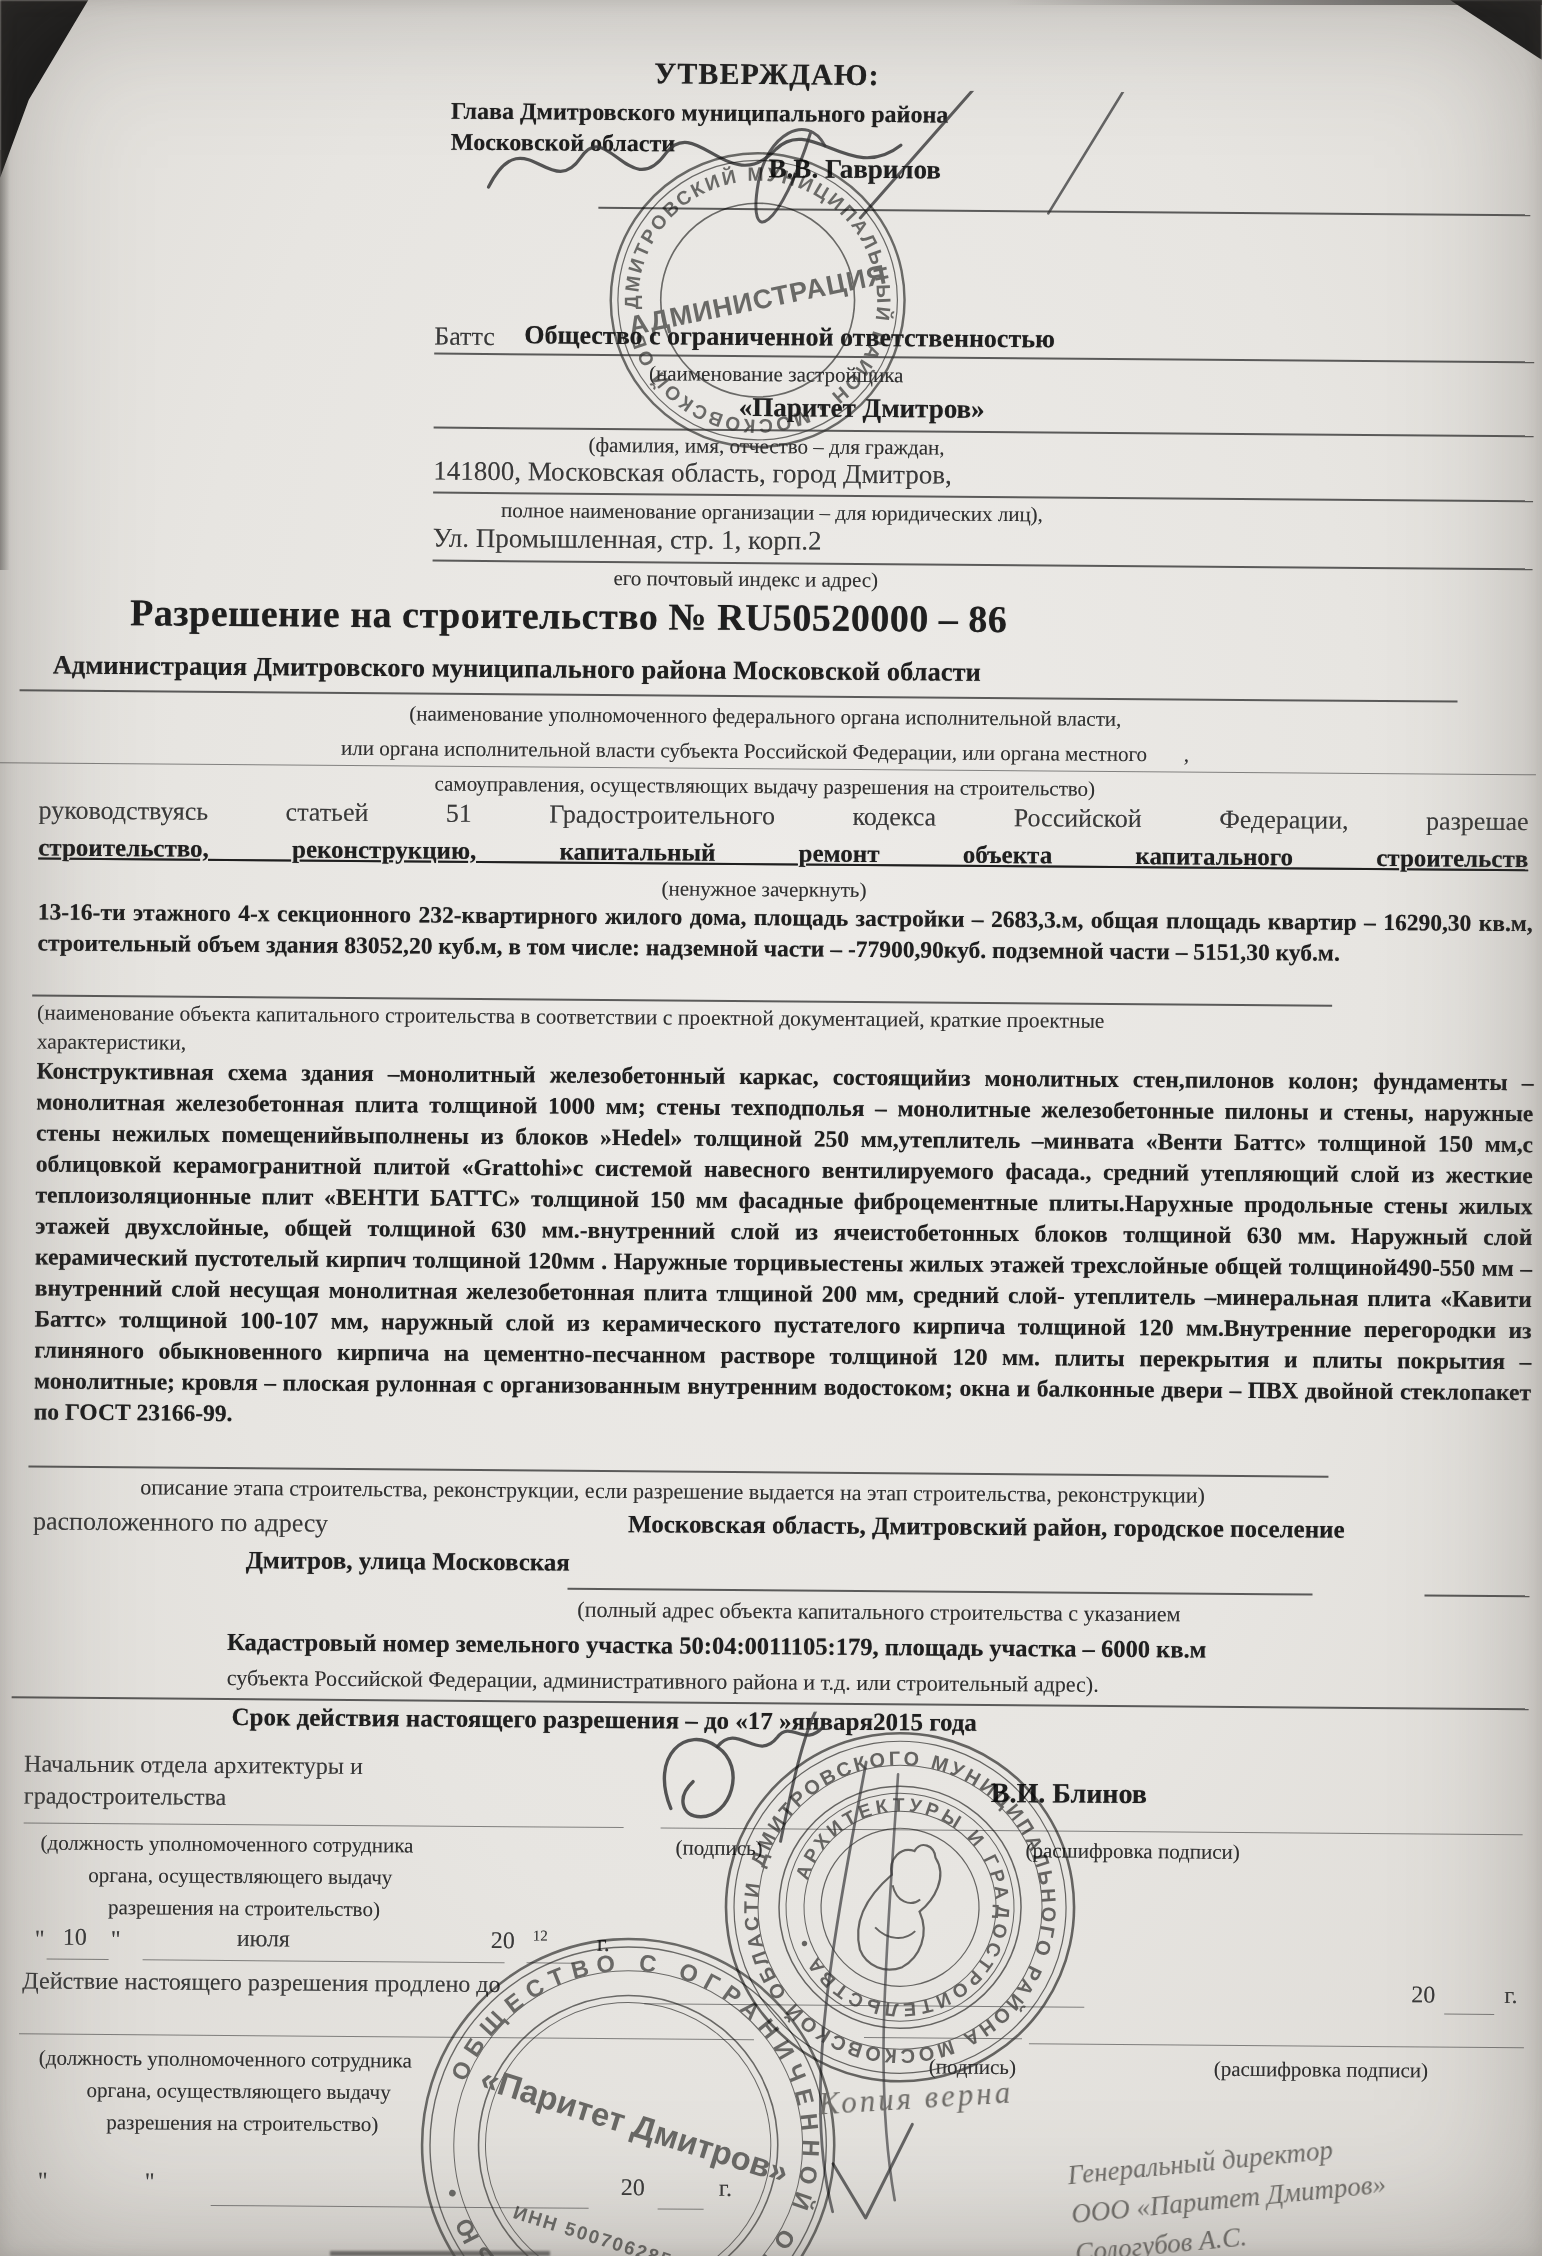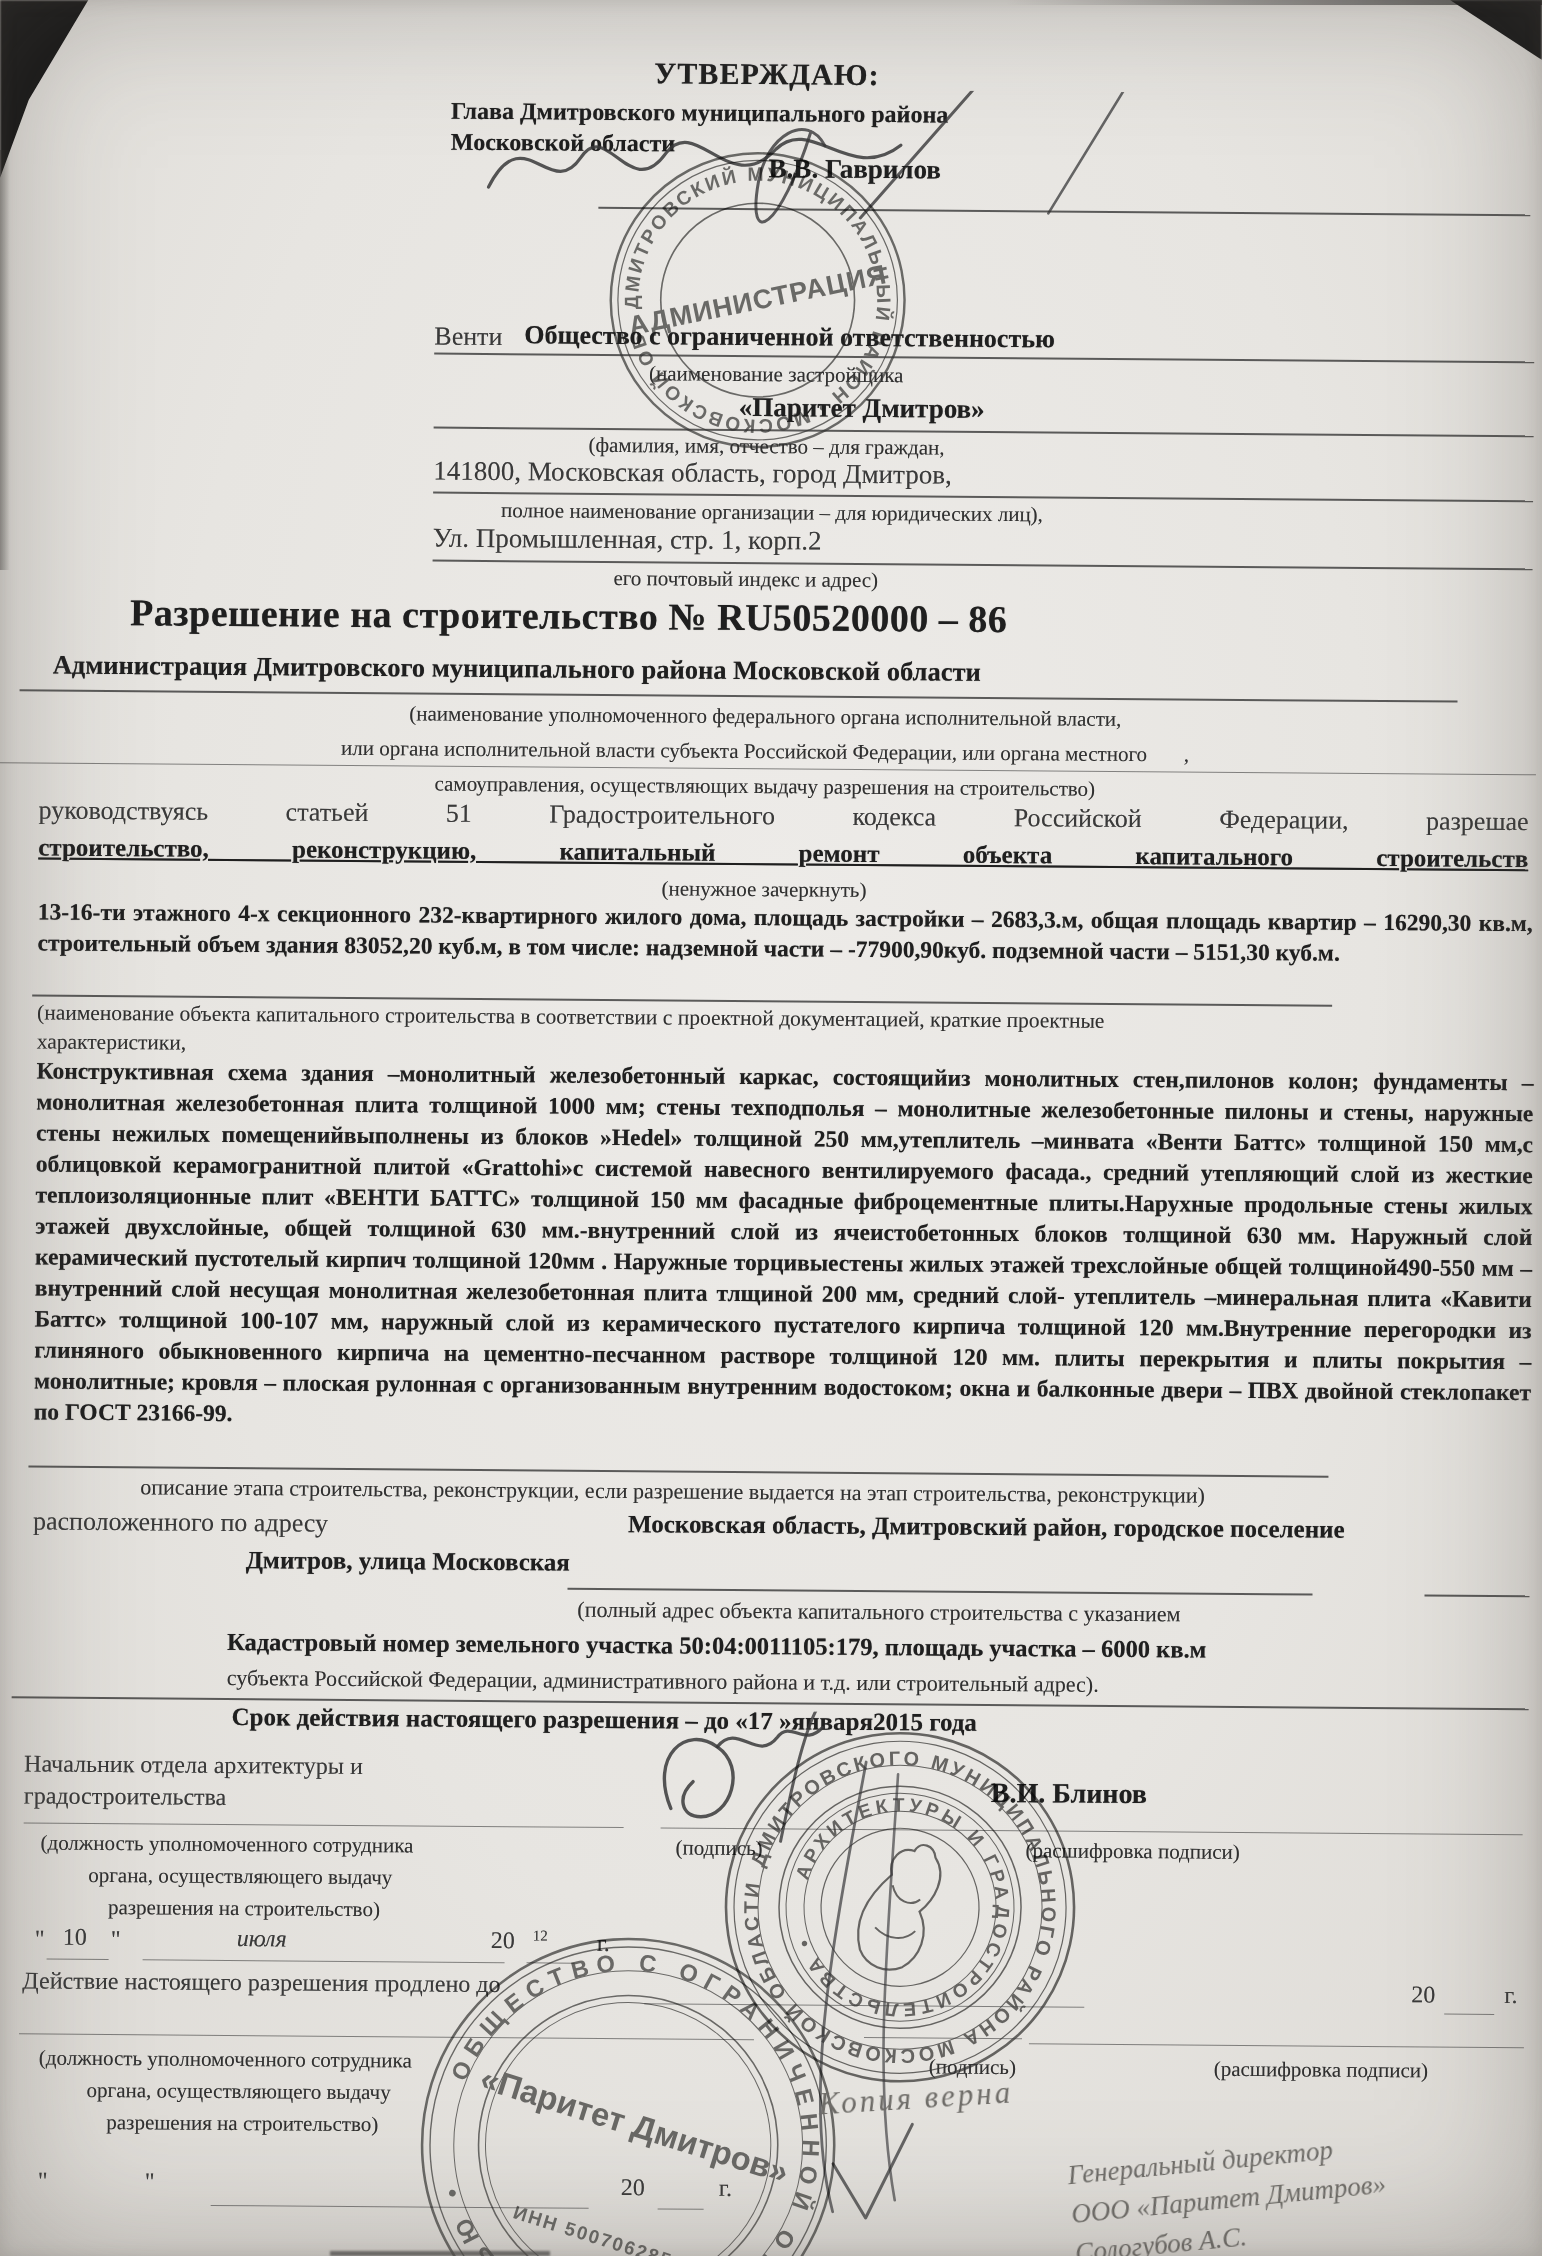--- a/index.html
+++ b/index.html
@@ -59,21 +59,21 @@
       <circle cx="150" cy="150" r="144" stroke-width="2.4"></circle>
       <circle cx="150" cy="150" r="137" stroke-width="1.2"></circle>
       <circle cx="150" cy="150" r="95" stroke-width="1.6"></circle>
       <path id="admRing" class="ln" d="M 33,150 a 117,117 0 1,1 234,0 a 117,117 0 1,1 -234,0" stroke-width="0"></path>
       <text font-size="19" font-weight="bold" letter-spacing="2.5">
         <textPath href="#admRing" startOffset="2%">ДМИТРОВСКИЙ МУНИЦИПАЛЬНЫЙ РАЙОН  •  МОСКОВСКОЙ ОБЛАСТИ  •</textPath>
       </text>
       <text x="150" y="159" text-anchor="middle" font-size="26.5" font-weight="bold" letter-spacing="1">АДМИНИСТРАЦИЯ</text>
     </svg>
 
-    <div class="abs soft" style="left:437px;top:323px;font-size:26px;">Венти</div>
+    <div class="abs soft" style="left:437px;top:323px;font-size:26px;">Баттс</div>
     <div class="abs b ink" style="left:527px;top:321px;font-size:26px;">Общество с ограниченной ответственностью</div>
     <div class="rule" style="left:437px;top:354px;width:1100px;"></div>
     <div class="abs hint" style="left:652px;top:361px;">(наименование застройщика</div>
     <div class="abs b ink" style="left:742px;top:391px;font-size:27px;">«Паритет Дмитров»</div>
     <div class="rule" style="left:437px;top:428px;width:1100px;"></div>
     <div class="abs hint" style="left:592px;top:433px;">(фамилия, имя, отчество – для граждан,</div>
     <div class="abs soft" style="left:437px;top:457px;font-size:27px;">141800,  Московская область, город Дмитров,</div>
     <div class="rule" style="left:437px;top:493px;width:1100px;"></div>
     <div class="abs hint" style="left:505px;top:499px;">полное наименование организации – для юридических лиц),</div>
     <div class="abs soft" style="left:437px;top:524px;font-size:27px;">Ул. Промышленная, стр. 1, корп.2</div>
@@ -153,21 +153,21 @@
     <svg class="abs sig" style="left:700px;top:1730px;" width="400" height="526" viewBox="0 0 400 526">
       <path d="M180,30 C150,200 118,360 150,480" stroke-width="2.8" opacity=".7"></path>
       <path d="M212,42 C202,220 190,350 212,468" stroke-width="2.6" opacity=".65"></path>
       <path d="M150,432 L183,486 L229,392" stroke-width="3" opacity=".75"></path>
     </svg>
 
     <div class="abs soft" style="left:50px;top:1930px;font-size:24px;">"</div>
     <div class="abs soft" style="left:78px;top:1928px;font-size:24px;">10</div>
     <div class="abs soft" style="left:126px;top:1930px;font-size:24px;">"</div>
     <div class="rule thin" style="left:62px;top:1963px;width:62px;"></div>
-    <div class="abs soft" style="left:252px;top:1928px;font-size:24px;font-style:italic;">июля</div>
+    <div class="abs soft" style="left:252px;top:1928px;font-size:24px;">июля</div>
     <div class="rule thin" style="left:158px;top:1963px;width:362px;"></div>
     <div class="abs soft" style="left:506px;top:1928px;font-size:24px;">20</div>
     <div class="abs soft" style="left:548px;top:1928px;font-size:15px;">12</div>
     <div class="rule thin" style="left:542px;top:1963px;width:48px;"></div>
     <div class="abs soft" style="left:612px;top:1930px;font-size:24px;">г.</div>
 
     <div class="abs soft" style="left:38px;top:1972px;font-size:24px;">Действие настоящего разрешения продлено до</div>
     <div class="rule thin" style="left:660px;top:2003px;width:440px;"></div>
     <div class="abs soft" style="left:1427px;top:1975px;font-size:24px;">20</div>
     <div class="rule thin" style="left:1460px;top:2007px;width:50px;"></div>

